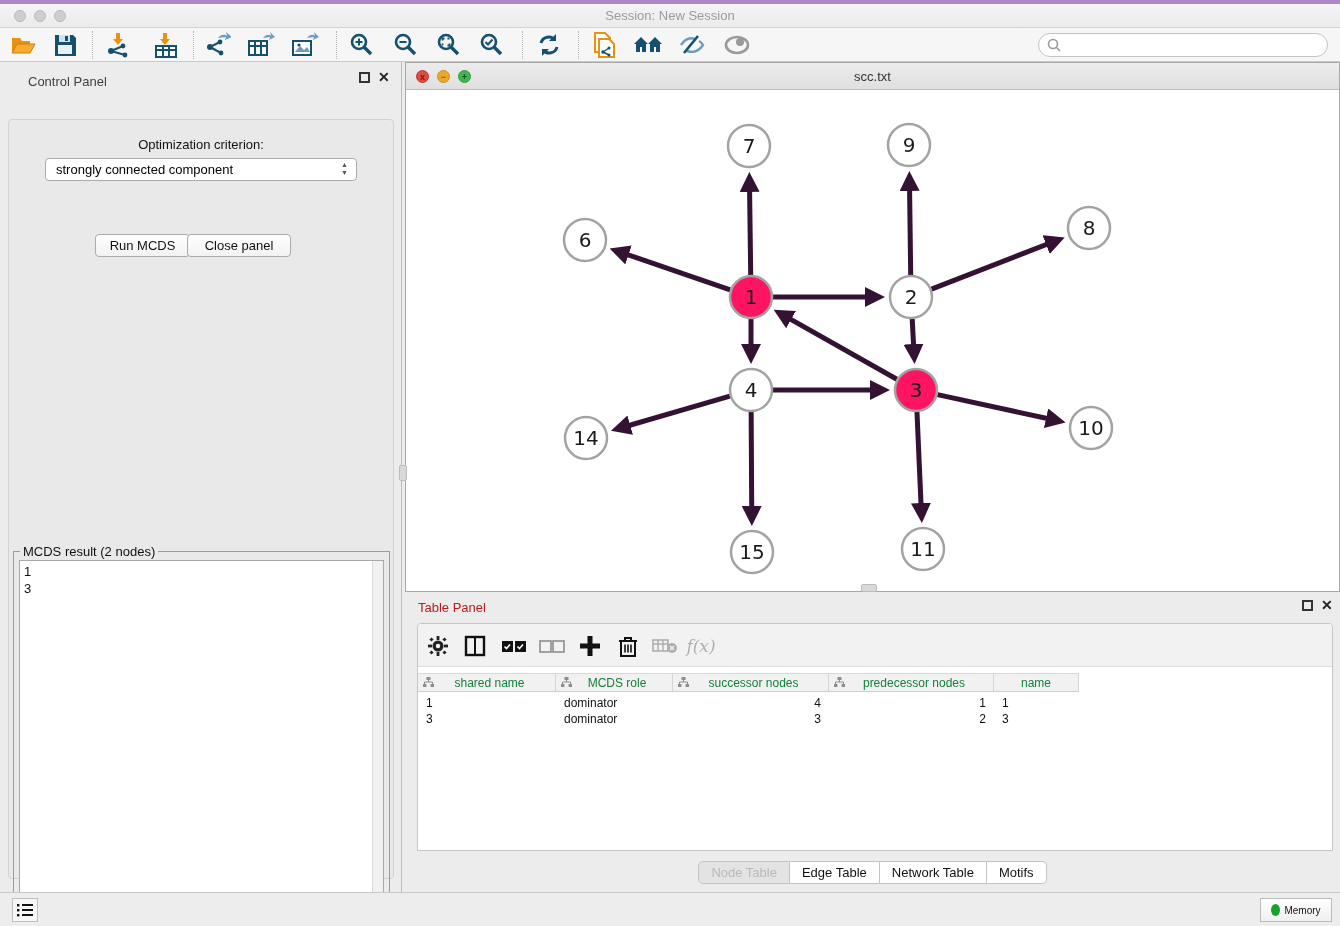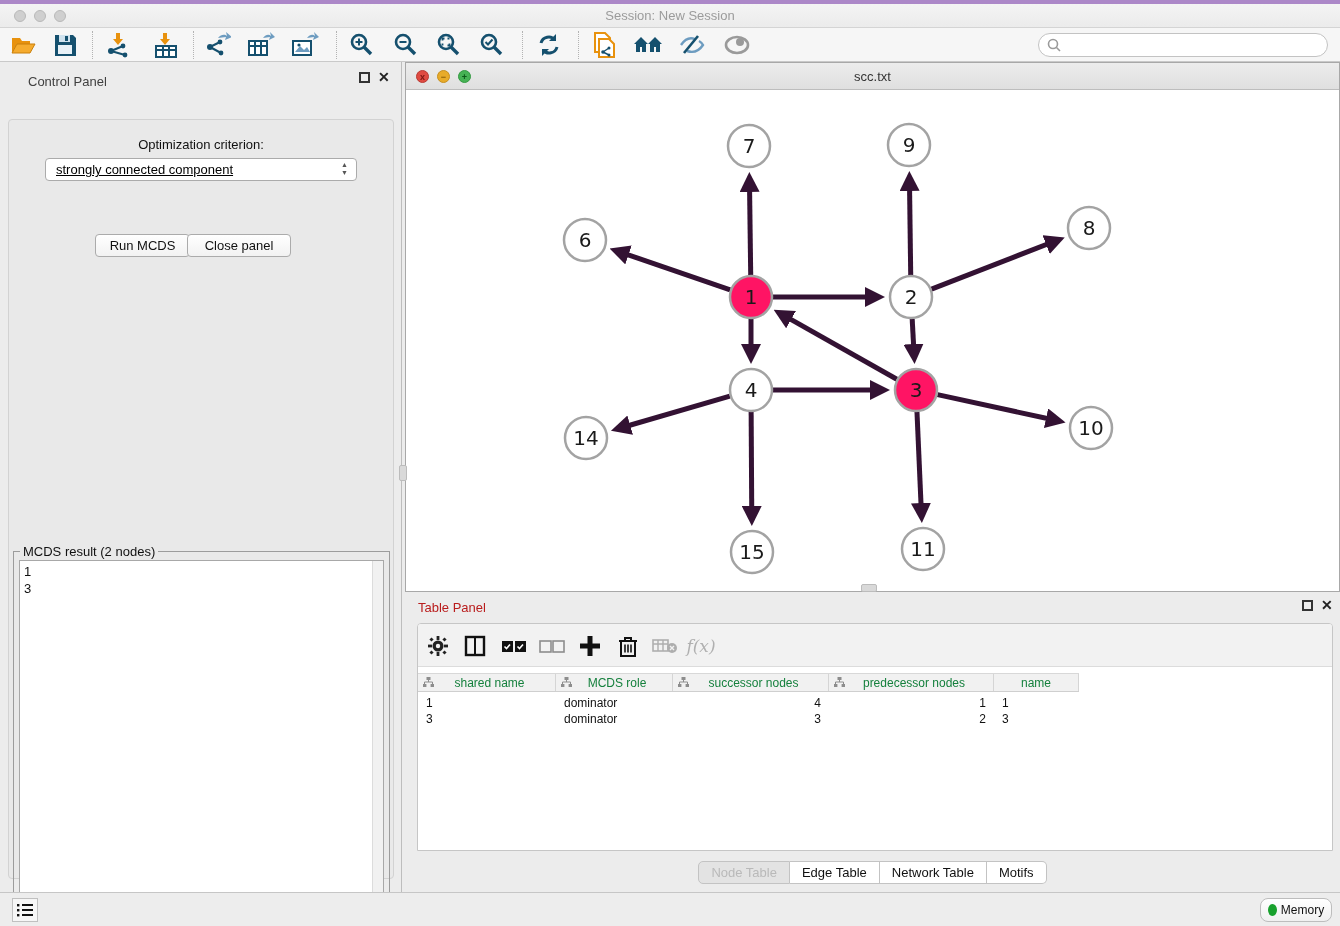--- a/index.html
+++ b/index.html
@@ -25,21 +25,21 @@
   #cp-header { position:absolute; left:12px; top:12px; font-size:13px; color:#404040;margin-left:16px; }
   .panel-float-icon { position:absolute; top:10px; width:11px; height:11px; border:2px solid #333; }
   .panel-close-icon { position:absolute; top:8px; font-size:14px; font-weight:bold; color:#222; line-height:14px; }
   .tabbar { position:absolute; display:flex; }
   .tab { font-size:13px; padding:3px 12px; background:#fff; border:1px solid #c3c3c3; border-left:none; color:#111; white-space:nowrap; }
   .tab:first-child { border-left:1px solid #c3c3c3; border-radius:5px 0 0 5px; }
   .tab:last-child { border-radius:0 5px 5px 0; }
   .tab.selected { background:#e3e3e3; color:#b9b9b9; }
   #cp-body { position:absolute; left:8px; top:57px; width:386px; height:760px; background:#e9e9e9; border:1px solid #d2d2d2; border-radius:4px; }
   #opt-label { position:absolute; left:0; right:0; top:17px; text-align:center; font-size:13px; color:#111; }
-  #criterion-select { position:absolute; left:36px; top:38px; width:312px; height:23px; background:#fff; border:1px solid #ababab; border-radius:4px; font-size:13px; display:flex; align-items:center; padding-left:10px;text-decoration:underline; }
+  #criterion-select { position:absolute; left:36px; top:38px; width:312px; height:23px; background:#fff; border:1px solid #ababab; border-radius:4px; font-size:13px; display:flex; align-items:center; padding-left:10px; }
   .stepper { position:absolute; right:6px; top:2px; width:11px; display:flex; flex-direction:column; align-items:center; color:#555; font-size:7px; line-height:8px; }
   .cp-btn { position:absolute; top:72px; height:23px; background:linear-gradient(#ffffff,#f2f2f2); border:1px solid #ababab; border-radius:4px; font-size:13px; color:#111; display:flex; align-items:center; justify-content:center;margin-top:42px; }
   #mcds-result { position:absolute; left:4px; top:431px; width:377px; height:378px; border:1px solid #9c9c9c; }
   #mcds-legend { position:absolute; left:6px; top:-8px; background:#e9e9e9; padding:0 3px; font-size:13px; color:#111; }
   #mcds-text { position:absolute; left:5px; top:8px; right:5px; bottom:5px; background:#fff; border:1px solid #a8a8a8; font-size:13px; color:#111; padding:2px 4px; line-height:17px; }
   #mcds-scroll { position:absolute; right:0; top:0; bottom:0; width:11px; background:#f1f1f1; border-left:1px solid #dcdcdc; }
 
   
   #net-window { left:405px; top:62px; width:935px; height:530px; background:#fff; border:1px solid #a8a8a8; }
   #net-titlebar { position:absolute; left:0; top:0; right:0; height:27px; background:linear-gradient(#ececec,#dfdfdf); border-bottom:1px solid #bdbdbd; }
@@ -60,21 +60,21 @@
   .th-cell .th-label { flex:1; text-align:center; padding-right:10px; }
   .tree-icon { margin-left:5px; }
   .tbl-row { position:absolute; left:0; display:flex; height:16px; font-size:12px; color:#111; }
   .td { padding:0 8px; line-height:16px; white-space:nowrap; }
   .num-r { text-align:right; }
   #tp-tabs-wrap { position:absolute; left:0; right:0; top:269px; display:flex; justify-content:center; }
 
   
   #status-bar { left:0; top:892px; width:1340px; height:34px; background:#ededed; border-top:1px solid #c6c6c6; }
   #list-btn { position:absolute; left:12px; top:5px; width:26px; height:24px; background:#f6f6f6; border:1px solid #c0c0c0; display:flex; align-items:center; justify-content:center; }
-  #memory-btn { position:absolute; right:8px; top:5px; width:72px; height:24px; background:linear-gradient(#ffffff,#f0f0f0); border:1px solid #bdbdbd; border-radius:8px; display:flex; align-items:center; justify-content:center; font-size:12px; color:#111; gap:4px; }
+  #memory-btn { position:absolute; right:8px; top:5px; width:72px; height:24px; background:linear-gradient(#ffffff,#f0f0f0); border:1px solid #bdbdbd; border-radius:0; display:flex; align-items:center; justify-content:center; font-size:10px; color:#111; gap:4px; }
   #memory-dot { width:9px; height:12px; border-radius:50%; background:#18a12d; }
 
   .fx-gray { font-family:"DejaVu Serif",serif; font-style:italic; font-size:17px; color:#b0b0b0; }
 </style>
 </head>
 <body>
 
 <div id="app">
 
   <div class="abs" id="top-strip"></div>

